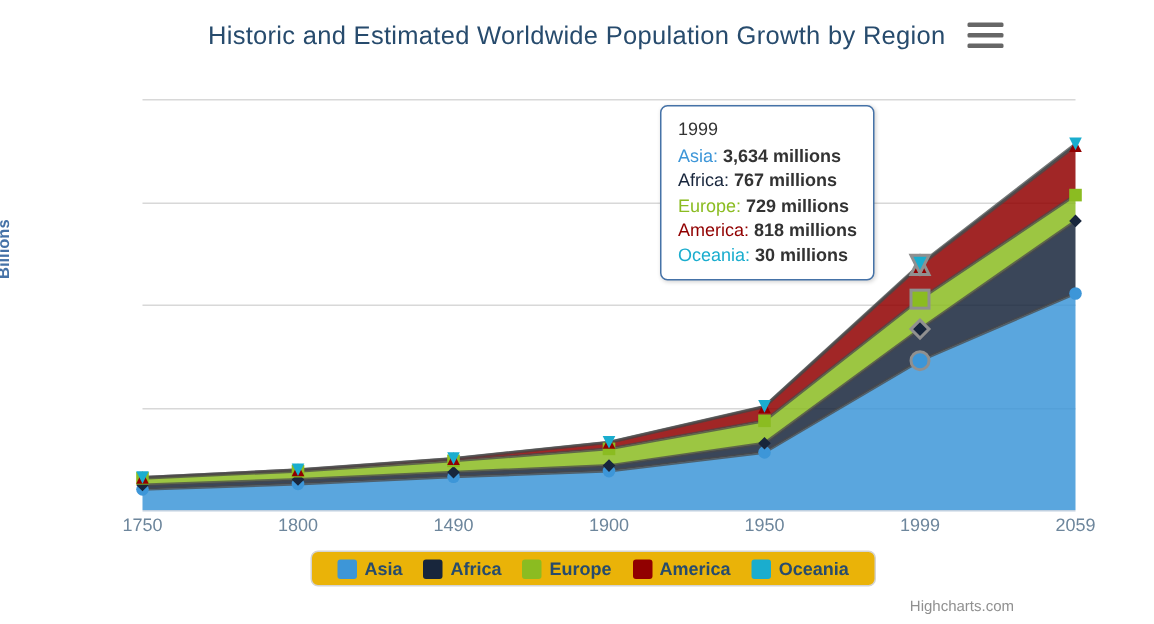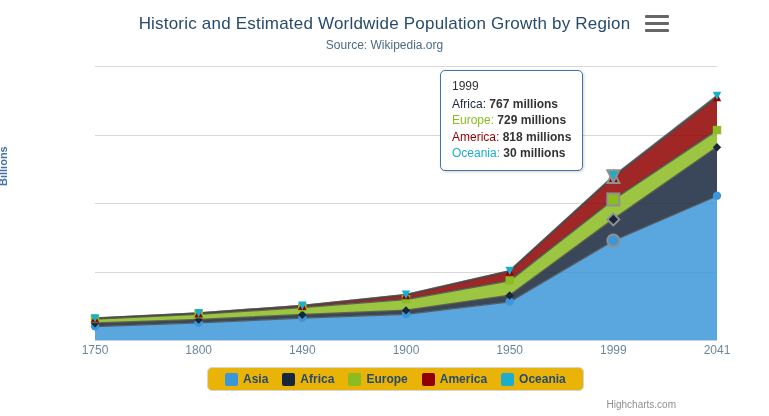--- a/index.html
+++ b/index.html
@@ -80,21 +80,20 @@
     position:absolute;right:10px;bottom:6px;
     font-size:10px;color:#909090;cursor:pointer;
   }
 </style>
 </head>
 <body>
 
 <div id="chart-root">
 
   <div class="chart-title">Historic and Estimated Worldwide Population Growth by Region</div>
-  <div class="chart-subtitle">Source: Wikipedia.org</div>
 
   <div class="context-button">
     <span></span>
     <span></span>
     <span></span>
   </div>
 
   <div class="axis-title">Billions</div>
 
   <div id="y-labels">
@@ -104,21 +103,21 @@
       <div class="ytick-label" style="top: 109px;">7.5</div>
       <div class="ytick-label" style="top: 58px;">10</div>
     </div>
   <div id="x-labels">
       <div class="xtick-label" style="left: 65px;">1750</div>
       <div class="xtick-label" style="left: 168.667px;">1800</div>
       <div class="xtick-label" style="left: 272.333px;">1490</div>
       <div class="xtick-label" style="left: 376px;">1900</div>
       <div class="xtick-label" style="left: 479.667px;">1950</div>
       <div class="xtick-label" style="left: 583.333px;">1999</div>
-      <div class="xtick-label" style="left: 687px;">2041</div>
+      <div class="xtick-label" style="left: 687px;">2059</div>
     </div>
 
   <div class="plot-area">
     <div id="gridlines">
         <div class="gridline zero" style="top: 274px;"></div>
         <div class="gridline" style="top: 205.5px;"></div>
         <div class="gridline" style="top: 137px;"></div>
         <div class="gridline" style="top: 68.5px;"></div>
         <div class="gridline" style="top: 0px;"></div>
       </div>
@@ -168,20 +167,21 @@
         <polygon points="414.66666666666663,209.0972 418.8666666666666,200.6972 410.46666666666664,200.6972" fill="#1aadce" stroke="none" stroke-width="0"></polygon>
         <polygon points="518.3333333333334,116.2028 524.3333333333334,104.2028 512.3333333333334,104.2028" fill="#1aadce" stroke="#909090" stroke-width="2"></polygon>
         <polygon points="622,34.09340000000002 626.2,25.693400000000015 617.8,25.693400000000015" fill="#1aadce" stroke="none" stroke-width="0"></polygon>
         <line x1="518.3333333333334" x2="518.3333333333334" y1="0" y2="274" stroke="#c0c0c0" stroke-opacity="0"></line>
       </svg>
   </div>
 
   <div class="tooltip-box">
     <div class="tt-header">1999</div>
     <div id="tooltip-rows">
+        <div class="tt-row"><span class="tt-key" style="color: rgb(61, 150, 216);">Asia:</span><span class="tt-val"> 3,634 millions</span></div>
         <div class="tt-row"><span class="tt-key" style="color: rgb(24, 38, 60);">Africa:</span><span class="tt-val"> 767 millions</span></div>
         <div class="tt-row"><span class="tt-key" style="color: rgb(139, 188, 33);">Europe:</span><span class="tt-val"> 729 millions</span></div>
         <div class="tt-row"><span class="tt-key" style="color: rgb(145, 0, 0);">America:</span><span class="tt-val"> 818 millions</span></div>
         <div class="tt-row"><span class="tt-key" style="color: rgb(26, 173, 206);">Oceania:</span><span class="tt-val"> 30 millions</span></div>
       </div>
   </div>
 
   <div class="legend-box">
     <div id="legend-items" style="display:flex;align-items:center;">
         <div class="legend-item">

